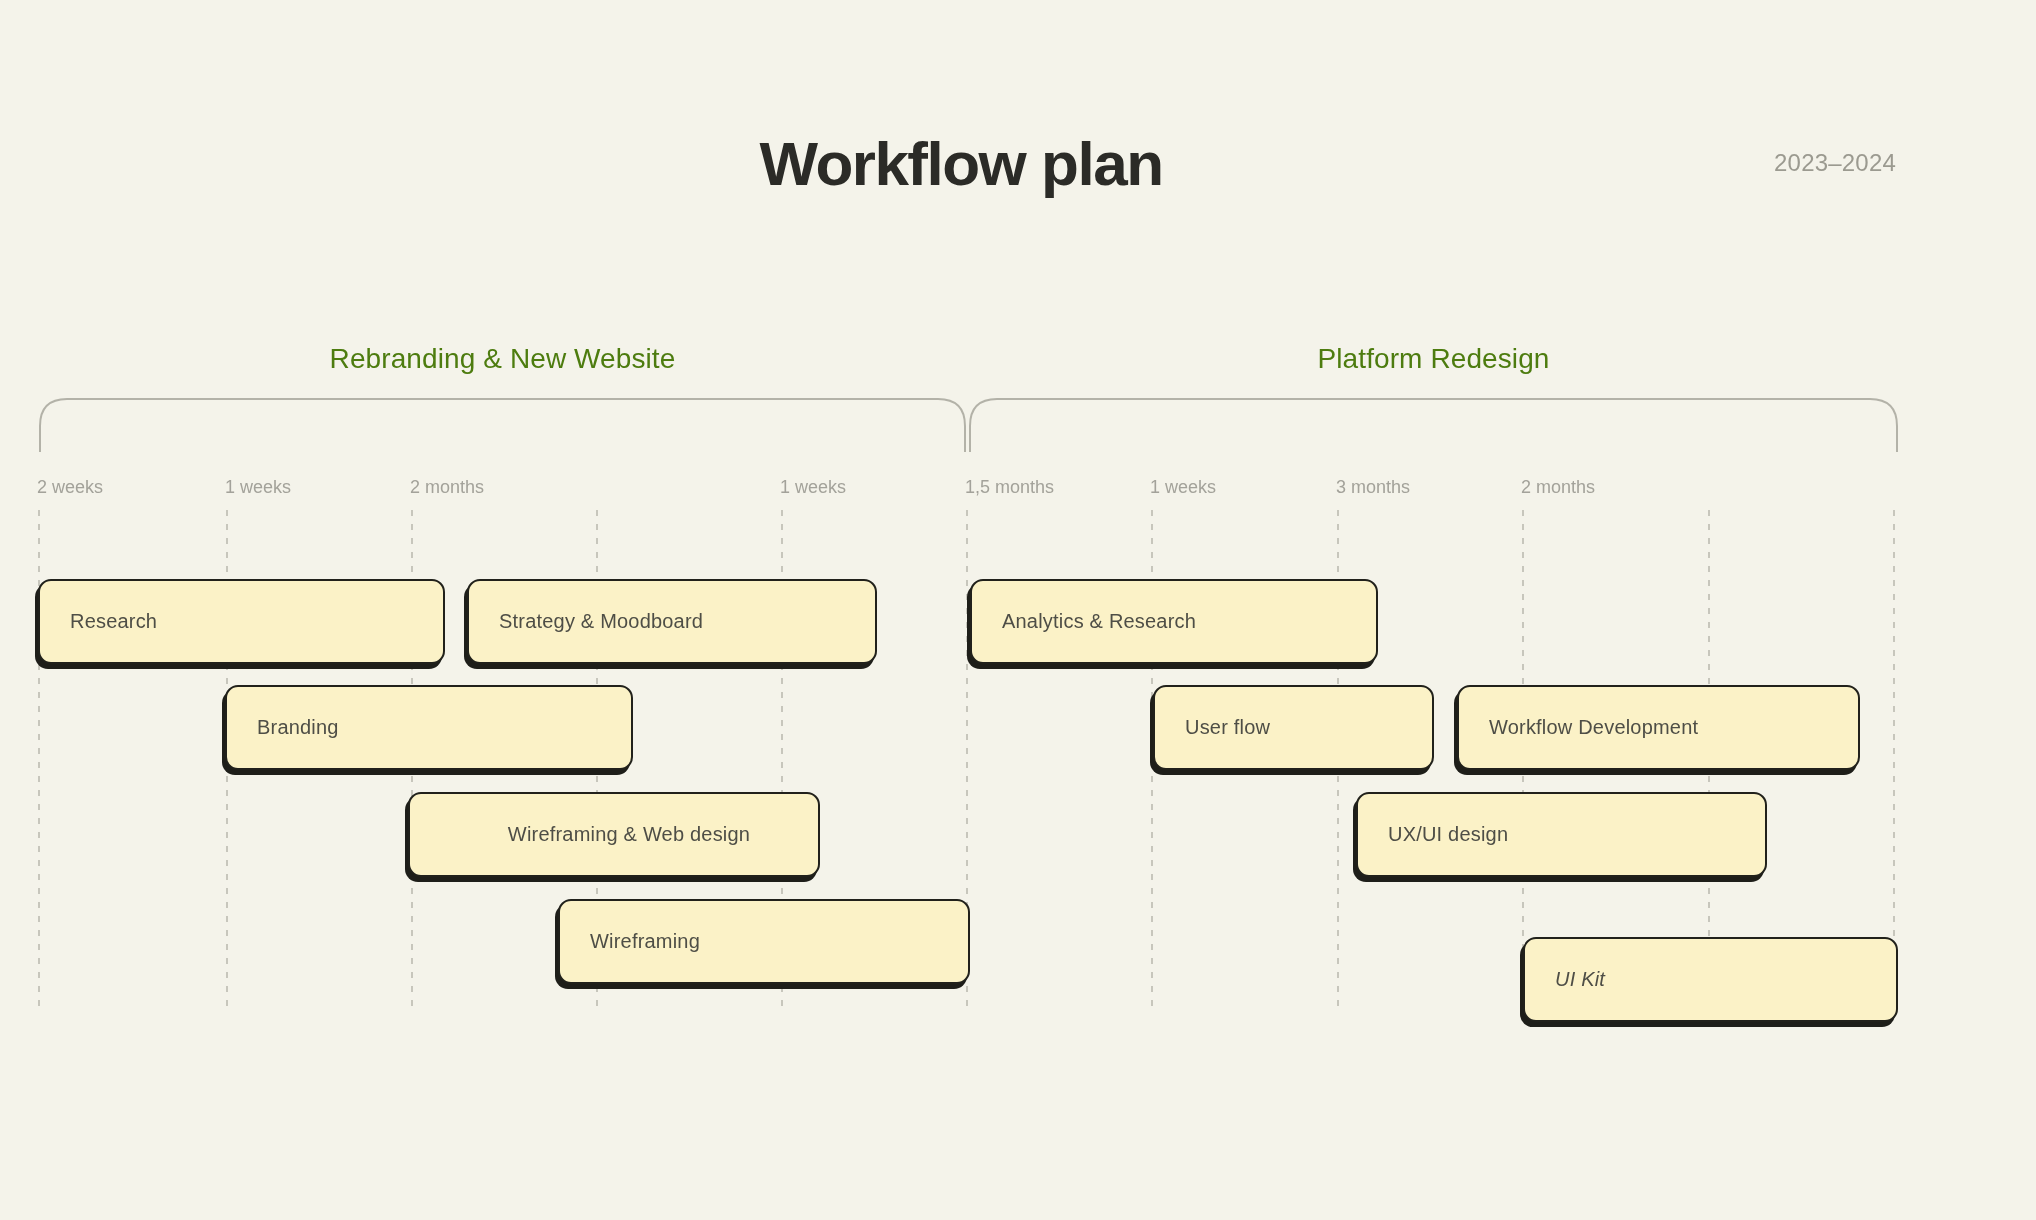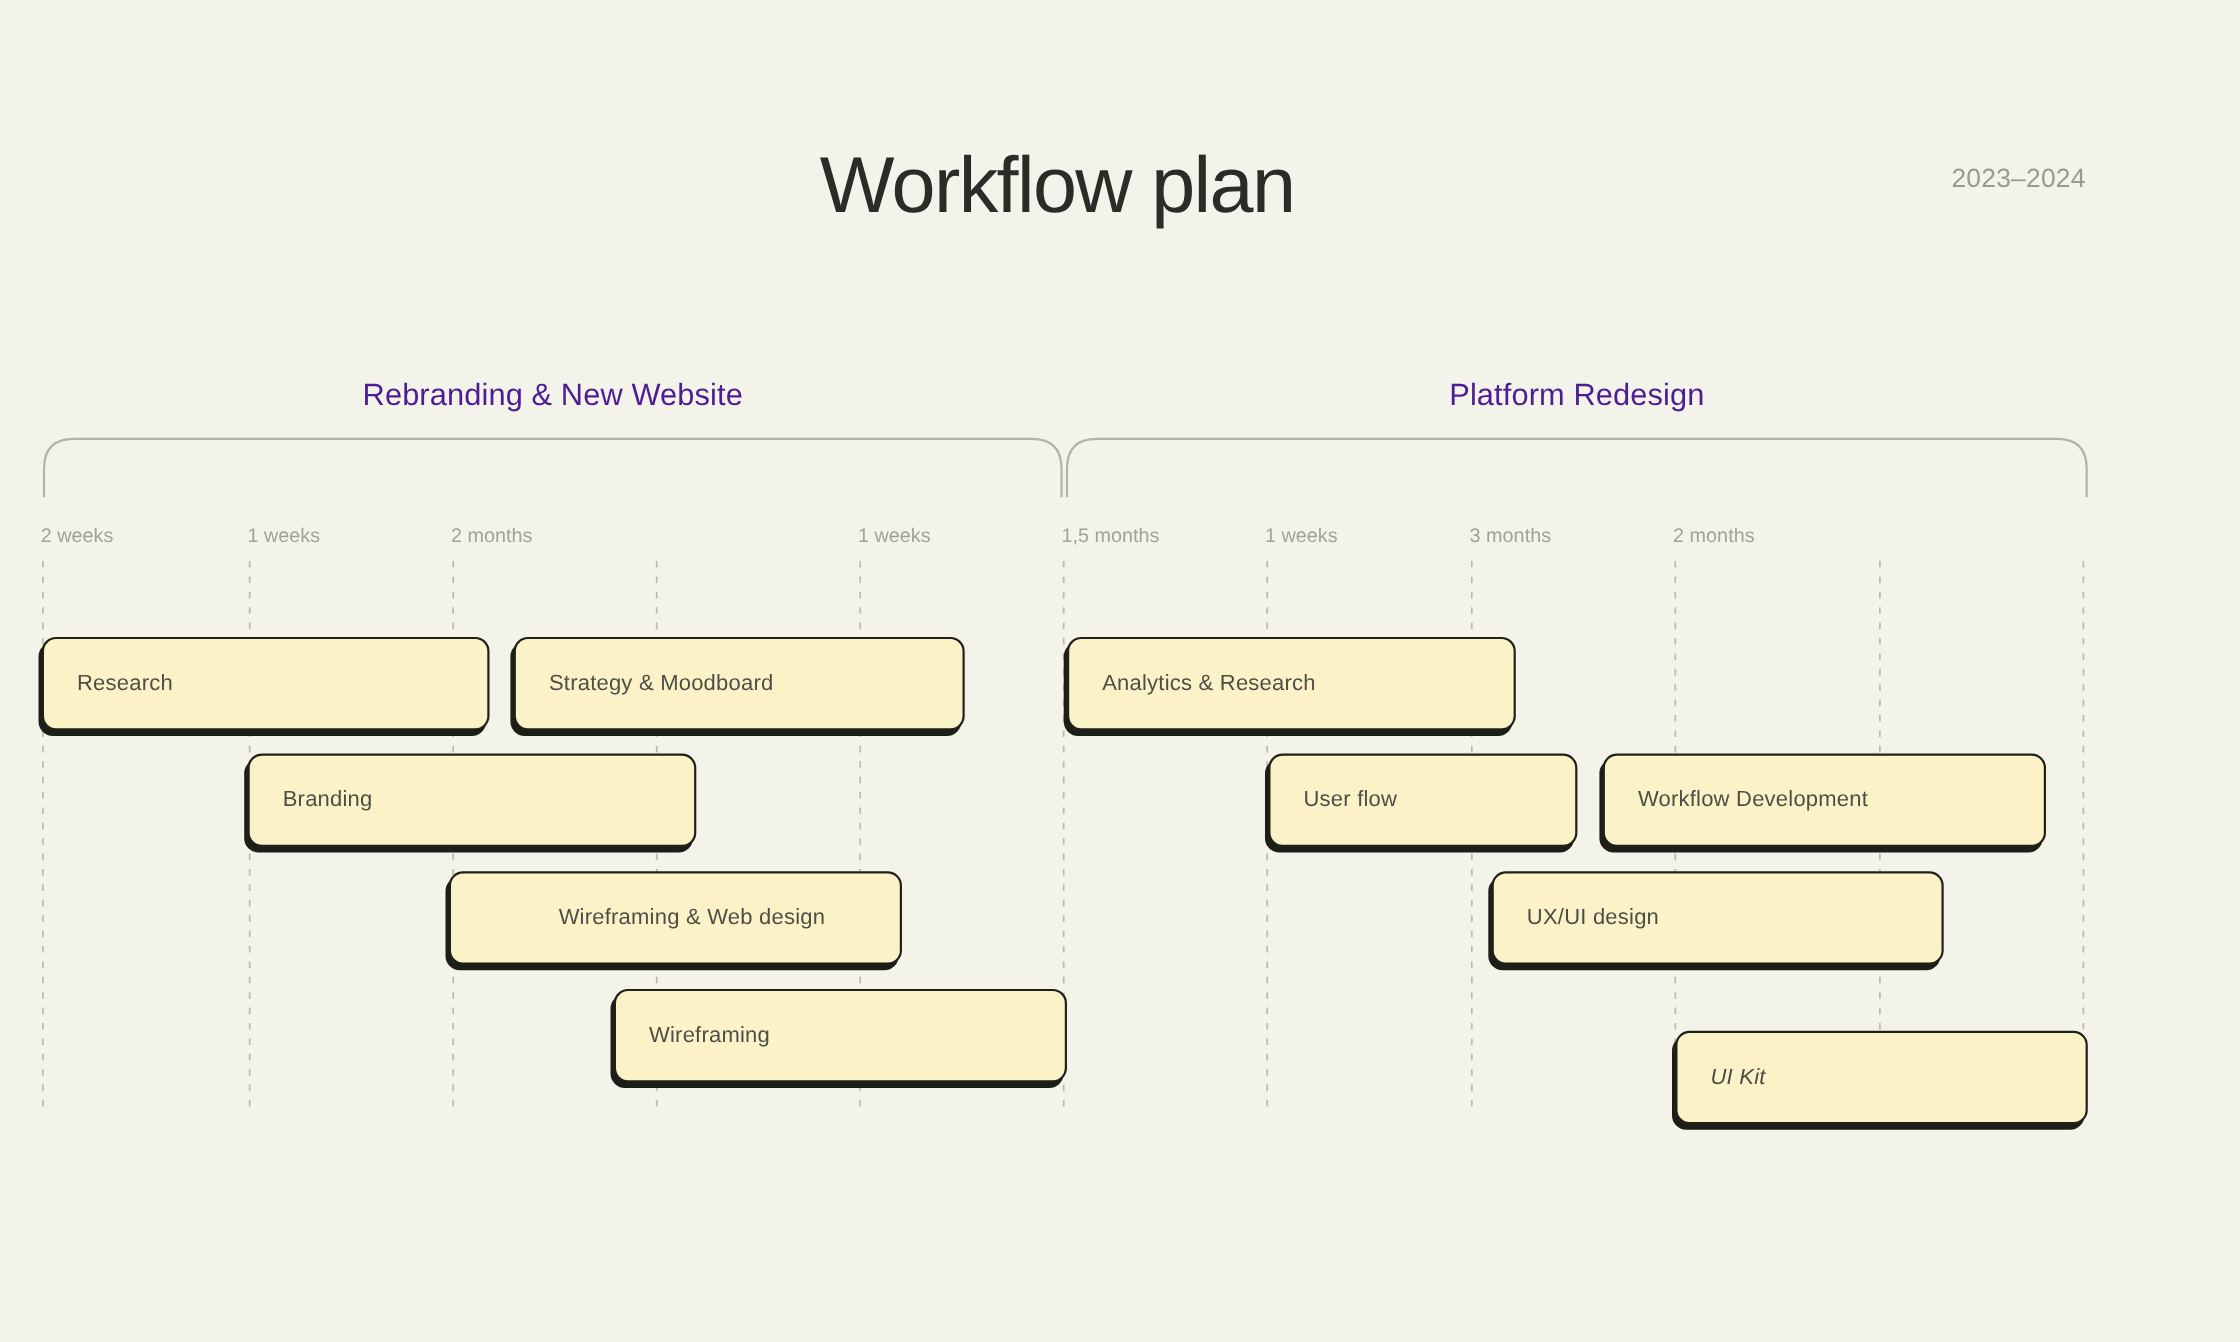--- a/index.html
+++ b/index.html
@@ -6,29 +6,29 @@
     --bg:#F4F3EA; --bar-fill:#FBF2C7; --bar-border:#21211B; --bar-text:#4E4E46;
     --title:#2B2B27; --muted:#9B9A90; --tick:#A3A29A; --grid:#BCBBB1; --bracket:#B3B2A8;
   }
   *{margin:0;padding:0;box-sizing:border-box;}
   html,body{background:var(--bg);}
   body{font-family:"Liberation Sans", sans-serif;}
   #canvas{position:relative;width:2036px;height:1220px;background:var(--bg);overflow:hidden;}
 
   .page-title{
     position:absolute;top:128px;left:961px;transform:translateX(-50%);
-    font-size:72px;font-weight:400;letter-spacing:-1.5px;color:var(--title);white-space:nowrap;
+    font-size:62px;font-weight:700;letter-spacing:-1.5px;color:var(--title);white-space:nowrap;
   }
   .period{
     position:absolute;top:149px;right:140px;
     font-size:24px;font-weight:500;color:var(--muted);letter-spacing:0.2px;
   }
   .section-title{
     position:absolute;top:343px;transform:translateX(-50%);
-    font-size:28px;font-weight:500;color:#4c1d95;white-space:nowrap;letter-spacing:0.1px;text-align:center;
+    font-size:28px;font-weight:500;color:#4d7c0f;white-space:nowrap;letter-spacing:0.1px;text-align:center;
   }
   .brackets{position:absolute;left:0;top:396px;width:2036px;height:60px;}
   .tick-label{
     position:absolute;top:477px;font-size:18px;font-weight:400;color:var(--tick);white-space:nowrap;
   }
   .gridlines{position:absolute;left:0;top:0;width:2036px;height:1220px;z-index:1;}
   .task-bar{
     position:absolute;z-index:2;height:85px;
     background:var(--bar-fill);
     border:2.5px solid var(--bar-border);

